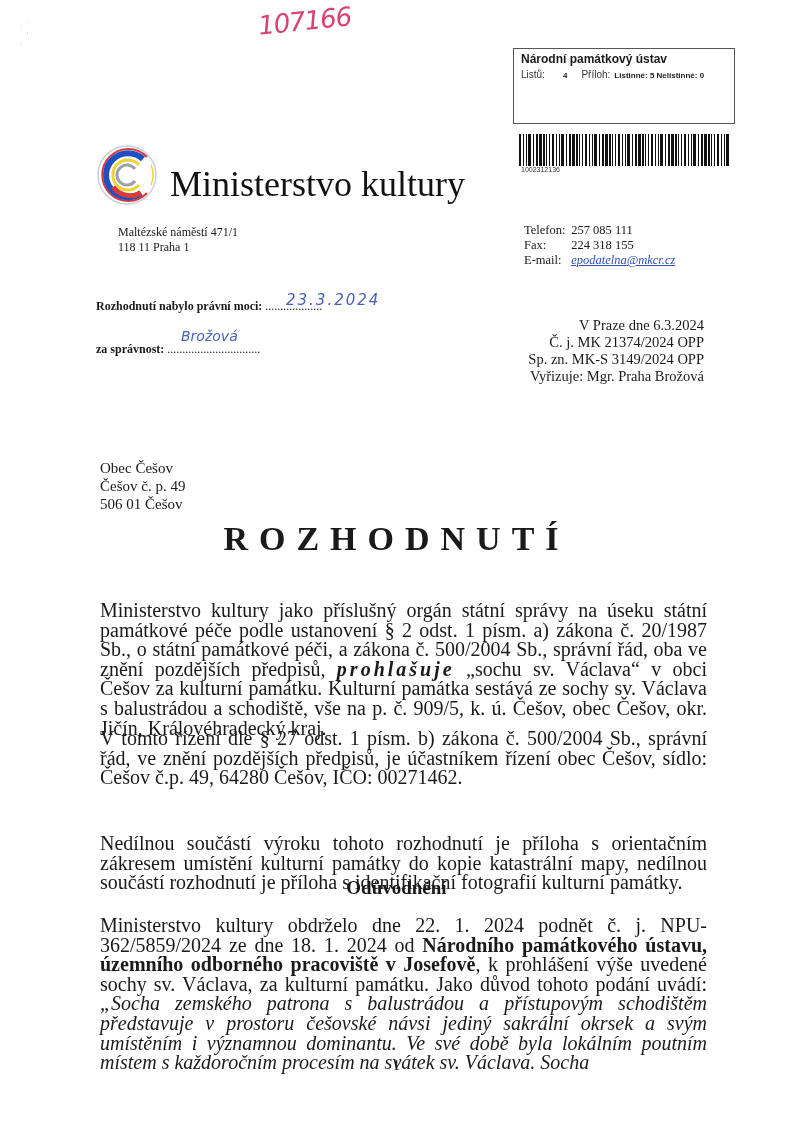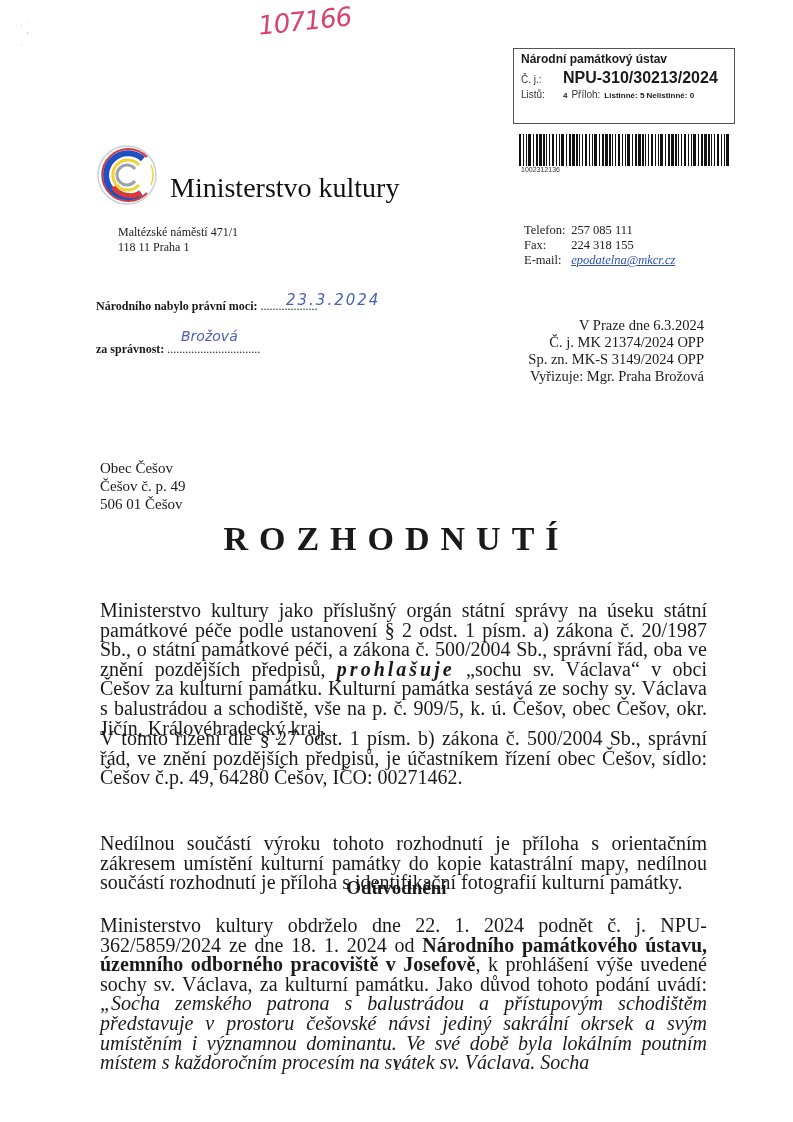--- a/index.html
+++ b/index.html
@@ -16,21 +16,21 @@
   .stamp .org { font-weight: bold; font-size: 12px; margin-bottom: 3px; }
   .stamp .row { display: flex; align-items: baseline; height: 17px; }
   .stamp .lab { width: 32px; color: #333; }
   .stamp .val { font-weight: bold; }
   .stamp .big { font-size: 16px; font-weight: bold; }
   .stamp .small { font-size: 8px; font-weight: bold; }
   .barcode { left: 519px; top: 134px; width: 210px; height: 32px; }
   .barnum { left: 521px; top: 166px; font-family: "Liberation Sans", sans-serif; font-size: 7px; color: #333; }
 
   .logo { left: 95px; top: 143px; width: 64px; height: 64px; }
-  .brand { left: 170px; top: 172px; font-size: 28px; color: #111; }
+  .brand { left: 170px; top: 163px; font-size: 36px; color: #111; }
 
   .addr { left: 94px; top: 225px; font-size: 12px; line-height: 15px; margin-left: 24px; }
   .contact { left: 524px; top: 223px; font-size: 12.5px; line-height: 15px; }
   .contact .k { display: inline-block; width: 44px; }
   .contact a { color: #2b4fb5; text-decoration: underline; font-style: italic; }
 
   .pm { left: 96px; top: 299px; font-size: 12px; font-weight: bold; }
   .pm .hand, .zs .hand { font-family: "DejaVu Sans", sans-serif; color: #4a5fb8; font-weight: normal; font-style: italic; }
   .pm .hand { position: absolute; left: 190px; top: -8px; font-size: 15px; letter-spacing: 2px; }
   .zs { left: 96px; top: 342px; font-size: 12px; font-weight: bold; }
@@ -57,28 +57,24 @@
   .pagenum { left: 0; width: 793px; top: 1058px; text-align: center; font-size: 14px; }
 </style>
 </head>
 <body>
 
 <div class="abs specks">·&nbsp;&nbsp;˙<br>&nbsp;&nbsp;&nbsp;'<br>ˑ</div>
 <div class="abs handnum">107166</div>
 
 <div class="abs stamp">
   <div class="org">Národní památkový ústav</div>
-  <div class="row" style="height:20px">
-    <span class="lab">Č. j.:</span>
-    <span class="big" style="margin-left:10px">NPU-310/30213/2024</span>
-  </div>
   <div class="row">
     <span class="lab">Listů:</span>
     <span class="small" style="margin-left:10px">4</span>
-    <span style="margin-left:4px;color:#333">Příloh:</span>
+    <span style="margin-left:14px;color:#333">Příloh:</span>
     <span class="small" style="margin-left:4px">Listinné: 5 Nelistinné: 0</span>
   </div>
 </div>
 <svg class="abs barcode" id="barcode" viewBox="0 0 210 32" preserveAspectRatio="none">
     <rect x="0" y="0" width="2" height="32" fill="#111"></rect>
     <rect x="4" y="0" width="1" height="32" fill="#111"></rect>
     <rect x="7" y="0" width="1" height="32" fill="#111"></rect>
     <rect x="9" y="0" width="3" height="32" fill="#111"></rect>
     <rect x="14" y="0" width="1" height="32" fill="#111"></rect>
     <rect x="17" y="0" width="2" height="32" fill="#111"></rect>
@@ -159,21 +155,21 @@
   <div>118 11 Praha 1</div>
 </div>
 
 <div class="abs contact">
   <div><span class="k">Telefon:</span> <span>257 085 111</span></div>
   <div><span class="k">Fax:</span> <span>224 318 155</span></div>
   <div><span class="k">E-mail:</span> <a>epodatelna@mkcr.cz</a></div>
 </div>
 
 <div class="abs pm">
-  <span>Národního nabylo právní moci:</span>
+  <span>Rozhodnutí nabylo právní moci:</span>
   <span class="dots">...................</span>
   <span class="hand">23.3.2024</span>
 </div>
 <div class="abs zs">
   <span>za správnost:</span>
   <span class="dots">...............................</span>
   <span class="hand">Brožová</span>
 </div>
 
 <div class="abs refs">

